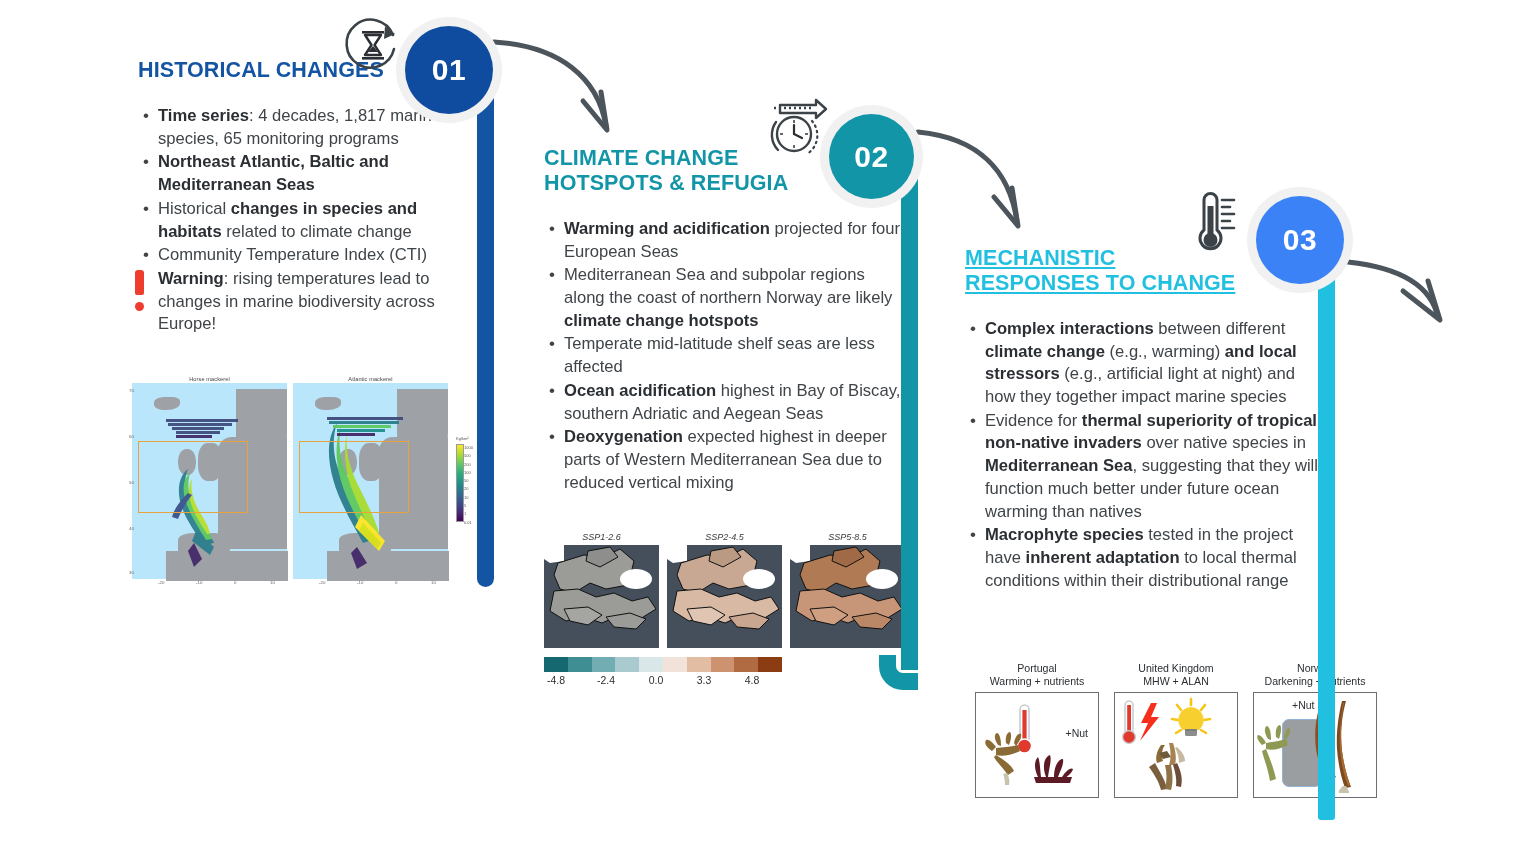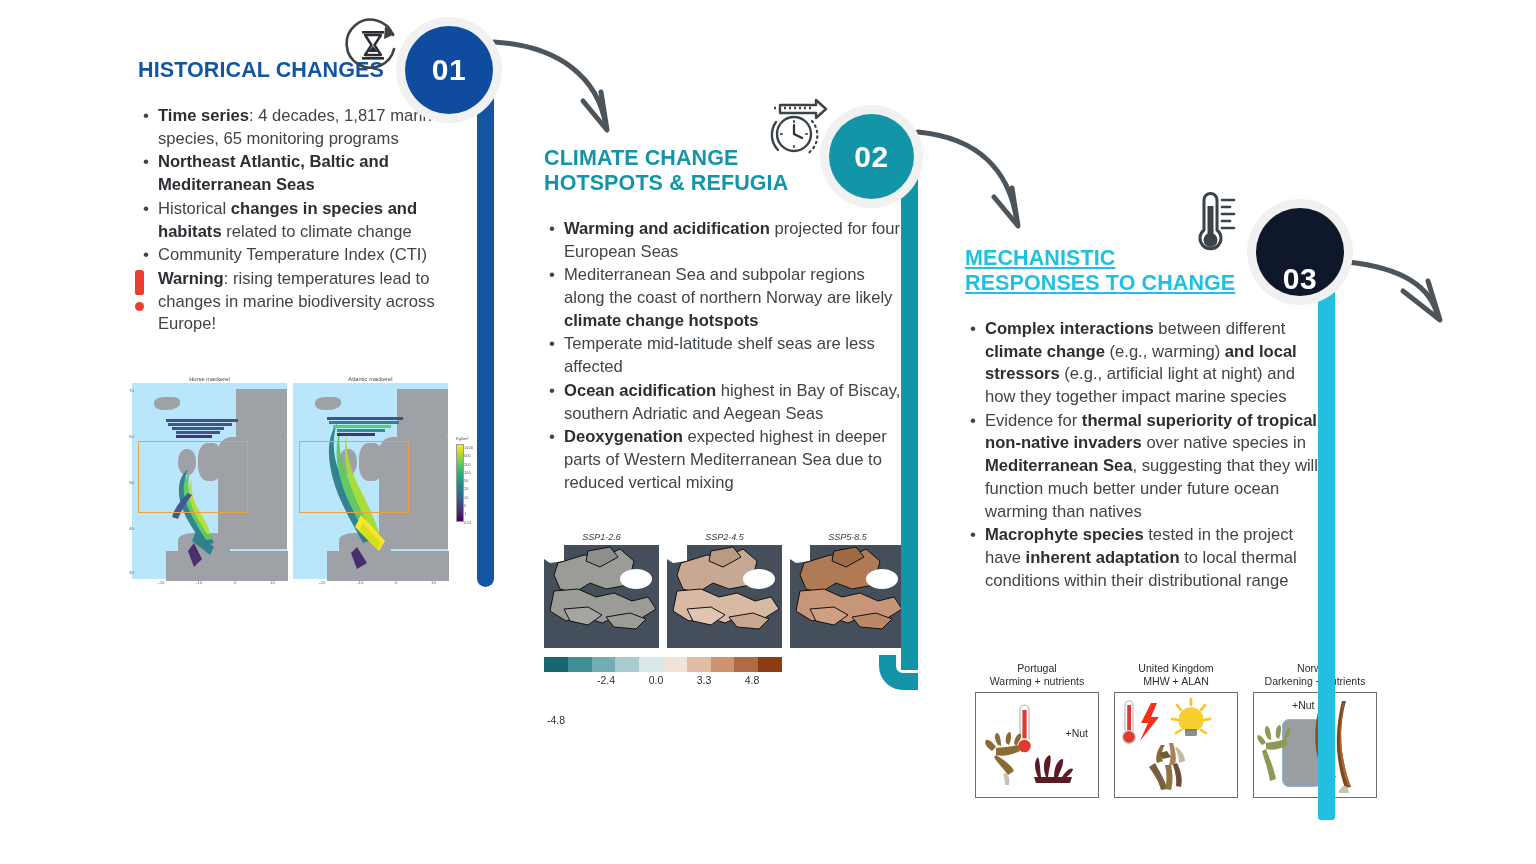--- a/index.html
+++ b/index.html
@@ -380,21 +380,21 @@
       <div style="background:#72adb3;"></div>
       <div style="background:#a9cbd0;"></div>
       <div style="background:#dae7e8;"></div>
       <div style="background:#f1e3da;"></div>
       <div style="background:#e2bda4;"></div>
       <div style="background:#cd9270;"></div>
       <div style="background:#b06b42;"></div>
       <div style="background:#8c3c12;"></div>
     </div>
     <div class="ssp-ticks" id="ssptk">
-        <span style="left: 12px; margin-top: 40px;">-4.8</span>
+        <span style="left: 12px;">-4.8</span>
         <span style="left: 62px;">-2.4</span>
         <span style="left: 112px;">0.0</span>
         <span style="left: 160px;">3.3</span>
         <span style="left: 208px;">4.8</span>
       </div>
   </div>
 
   <div class="icon" style="left:1190px;top:190px;">
     <svg width="54" height="70" viewBox="0 0 54 70">
       <path d="M14 10 a6.5 6.5 0 0 1 13 0 v30 a10.5 10.5 0 1 1 -13 0 Z" fill="#fff" stroke="#3b4348" stroke-width="3"></path>
@@ -403,21 +403,21 @@
       <g stroke="#3b4348" stroke-width="2.6" stroke-linecap="round">
         <line x1="32" y1="10" x2="44" y2="10"></line>
         <line x1="32" y1="17" x2="40" y2="17"></line>
         <line x1="32" y1="24" x2="44" y2="24"></line>
         <line x1="32" y1="31" x2="40" y2="31"></line>
         <line x1="32" y1="38" x2="44" y2="38"></line>
       </g>
     </svg>
   </div>
 
-  <div class="badge" style="left:1256px;top:208px;width:88px;height:88px;background:#0f172a;align-items:flex-end;">
+  <div class="badge" style="left:1256px;top:196px;width:88px;height:88px;background:#3b82f6;">
     <span>03</span>
   </div>
 
   <div class="col" style="left:965px;top:246px;width:355px;">
     <div class="col-title" style="color:#22c0e0;text-decoration:underline;">
       <div>MECHANISTIC</div>
       <div>RESPONSES TO CHANGE</div>
     </div>
     <ul class="bullets" id="b3">
         <li><b>Complex interactions</b><span> between different </span><b>climate change</b><span> (e.g., warming) </span><b>and local stressors</b><span> (e.g., artificial light at night) and how they together impact marine species</span></li>

